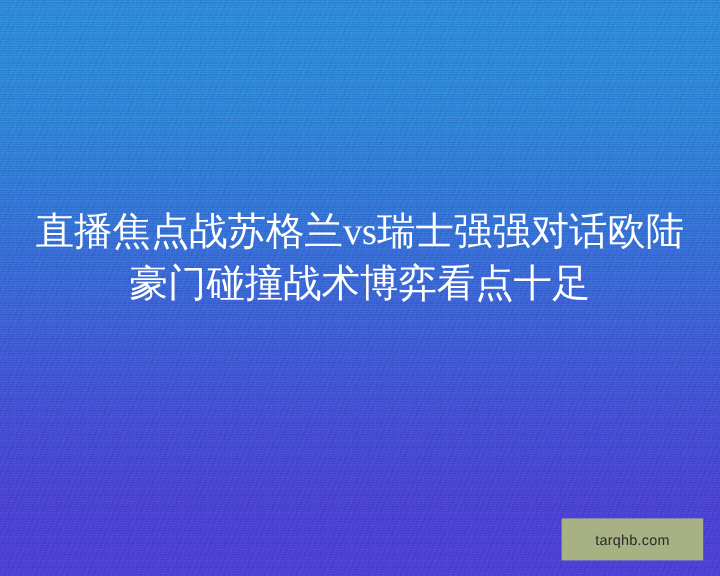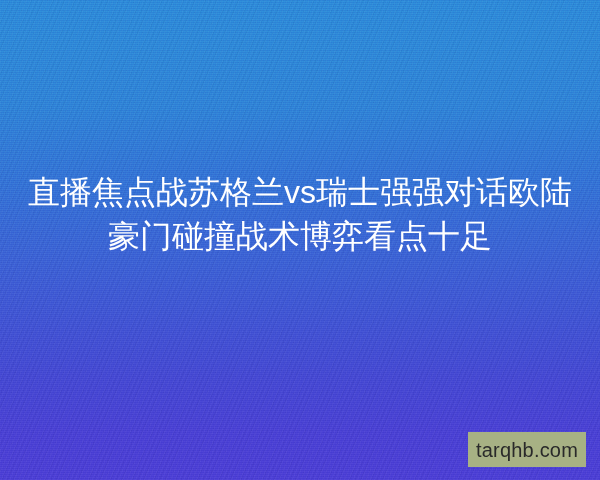--- a/index.html
+++ b/index.html
@@ -55,20 +55,21 @@
     position: absolute;
     left: 0;
     top: 0;
     width: 600px;
     height: 428px;
     display: flex;
     align-items: center;
     justify-content: flex-start;
     box-sizing: border-box;
     padding: 0 14px;
+    font-family: Liberation Serif, serif;
   }
   #headline {
     width: 100%;
     text-align: center;
     color: #ffffff;
     font-size: 32px;
     line-height: 44px;
     font-weight: 400;
     letter-spacing: 0px;
     word-break: break-all;
@@ -82,21 +83,21 @@
     top: 432px;
     width: 118px;
     height: 35px;
     background: #a7b184;
     display: flex;
     align-items: center;
     justify-content: center;
   }
   #watermark-text {
     color: #2a2a2a;
-    font-size: 20px;
+    font-size: 12px;
     line-height: 1;
     font-weight: 400;
     letter-spacing: .2px;
     white-space: nowrap;
   }
 </style>
 </head>
 <body>
 
 <div id="canvas">

